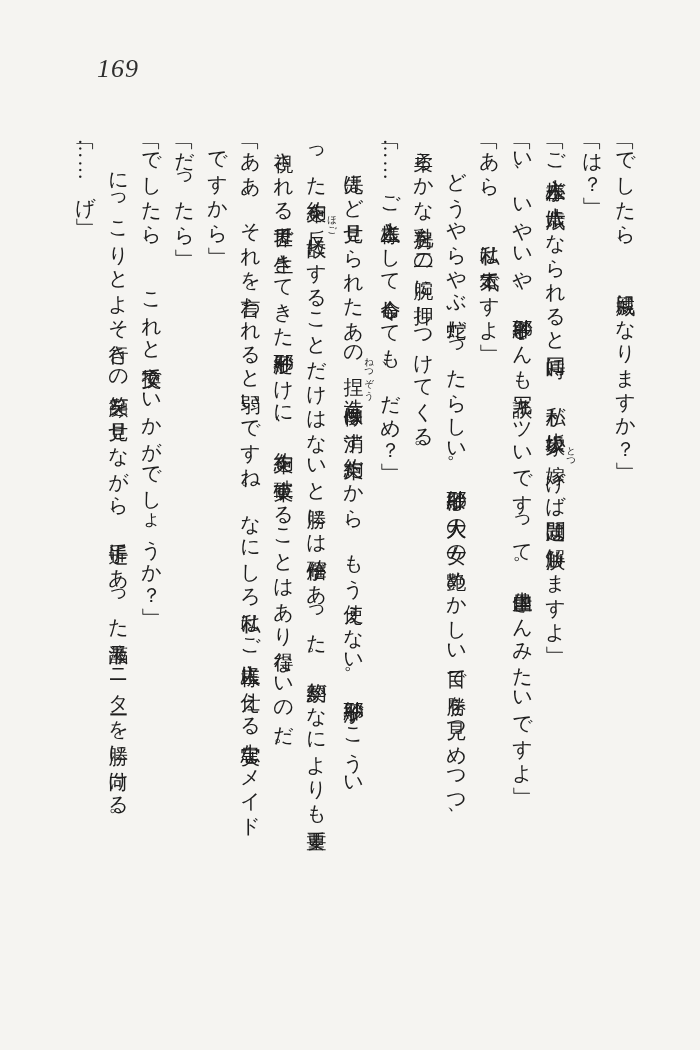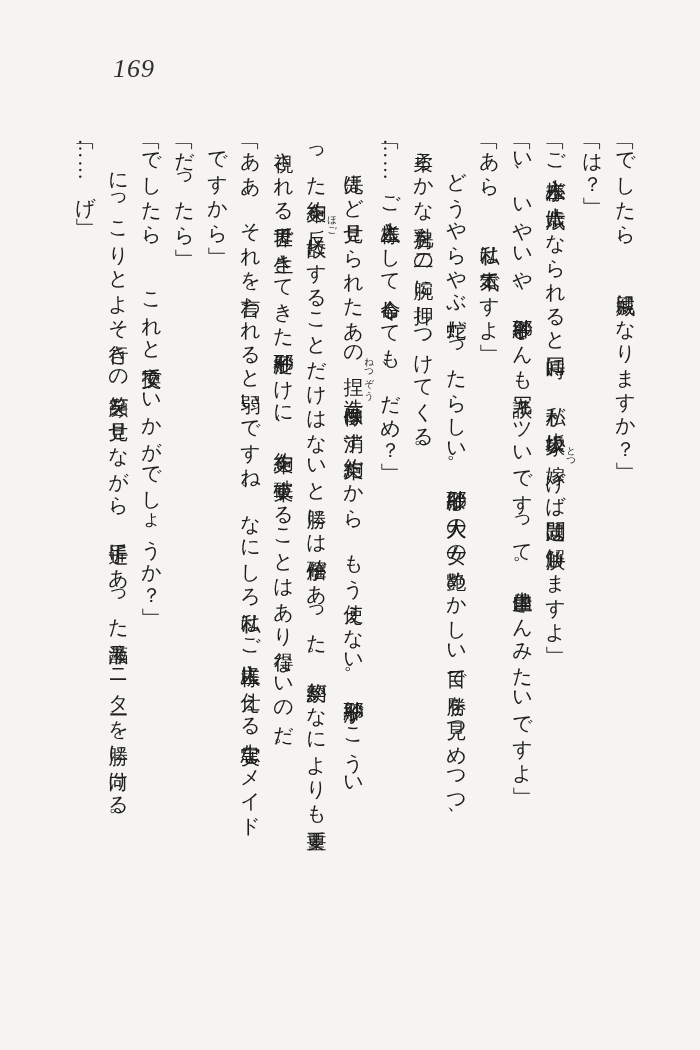--- a/index.html
+++ b/index.html
@@ -10,21 +10,21 @@
     width: 700px;
     height: 1050px;
     position: relative;
     background: #f5f4f1;
     overflow: hidden;
     font-family: "Liberation Serif", "DejaVu Serif", serif;
   }
   .page-number {
     position: absolute;
     top: 54px;
-    left: 113px;
+    left: 97px;
     font-size: 26px;
     font-style: italic;
     color: #2e2e2e;
     letter-spacing: 1px;
   }
   .text-block {
     position: absolute;
     top: 137px;
     right: 58px;
     height: 850px;

